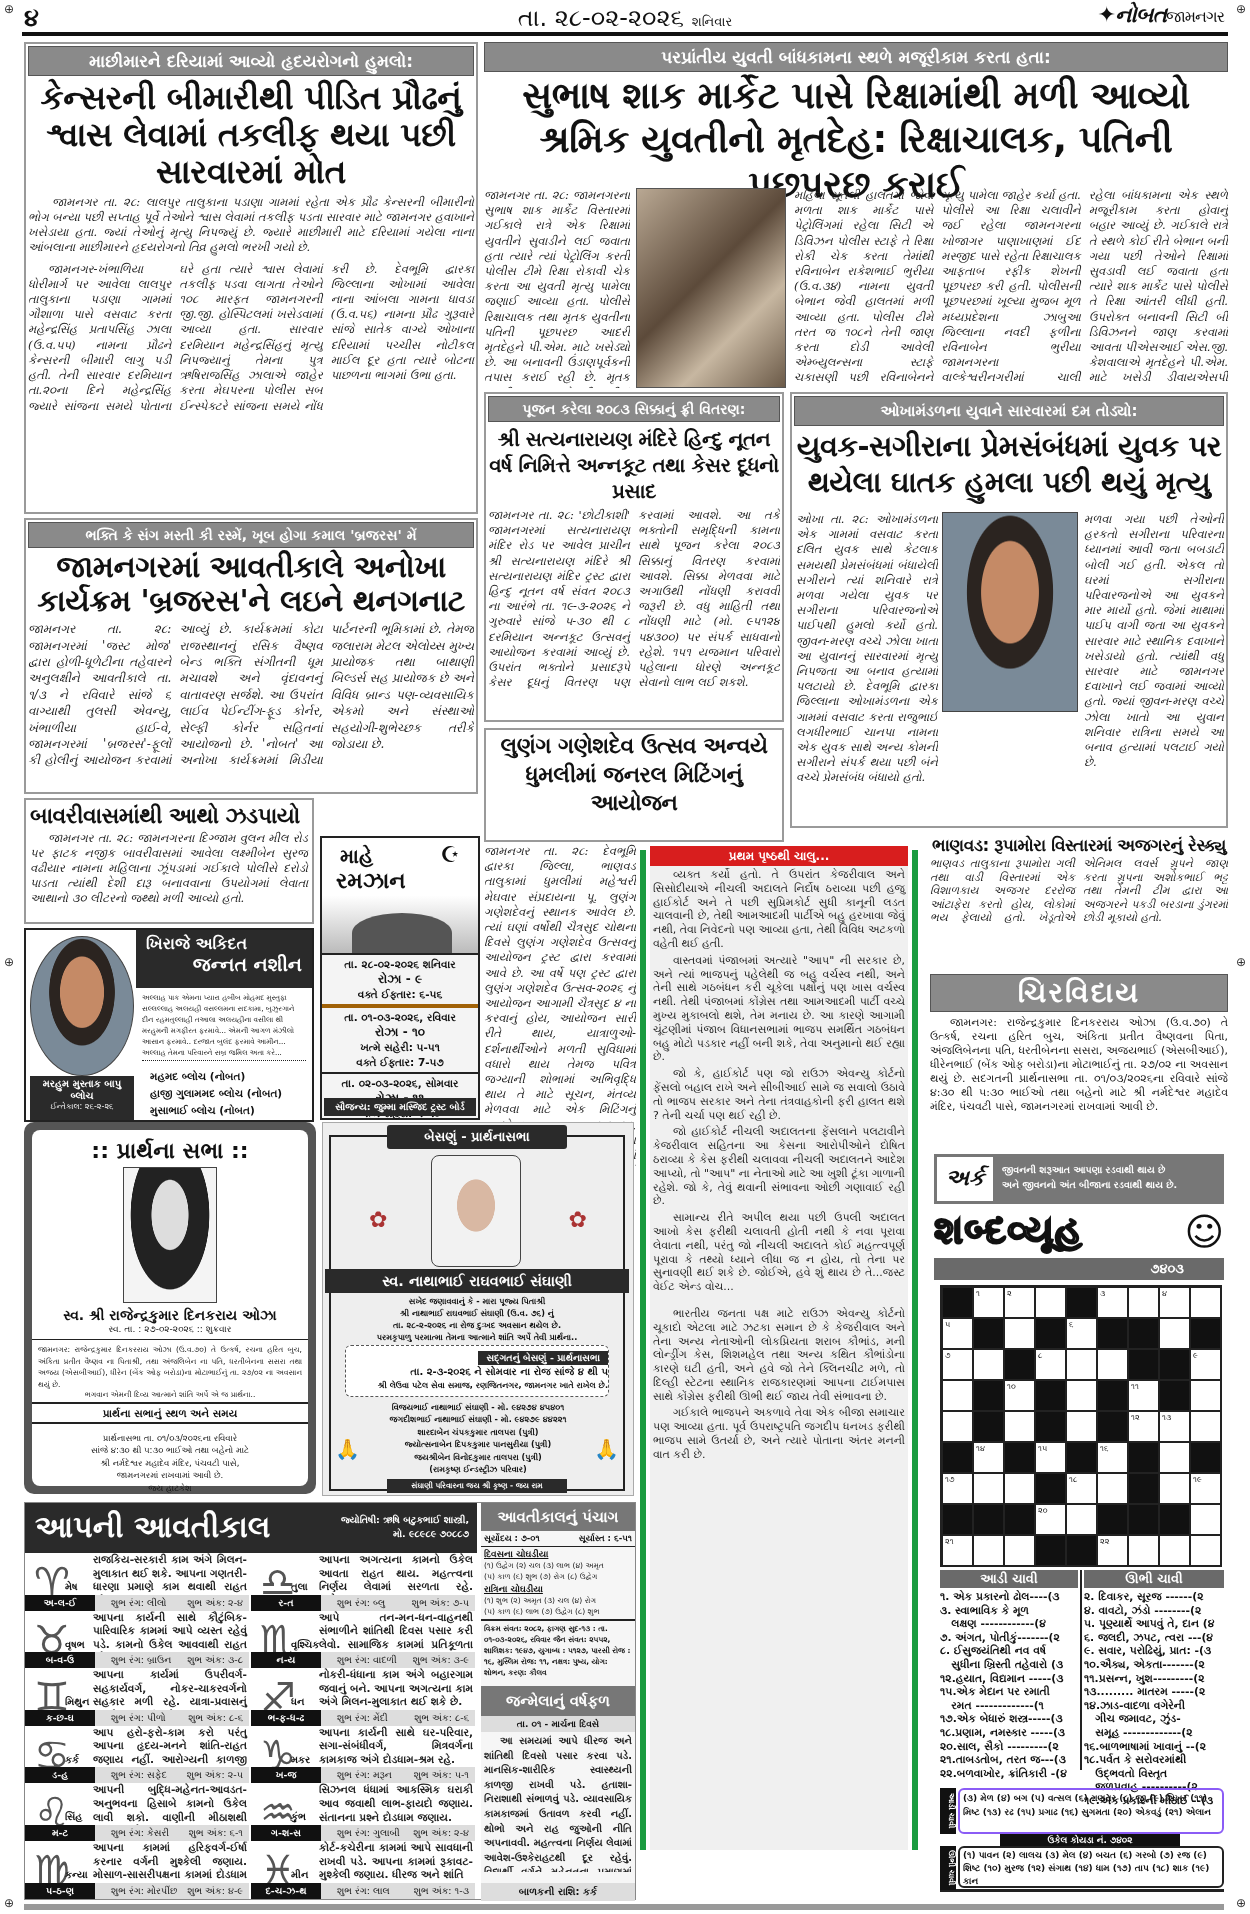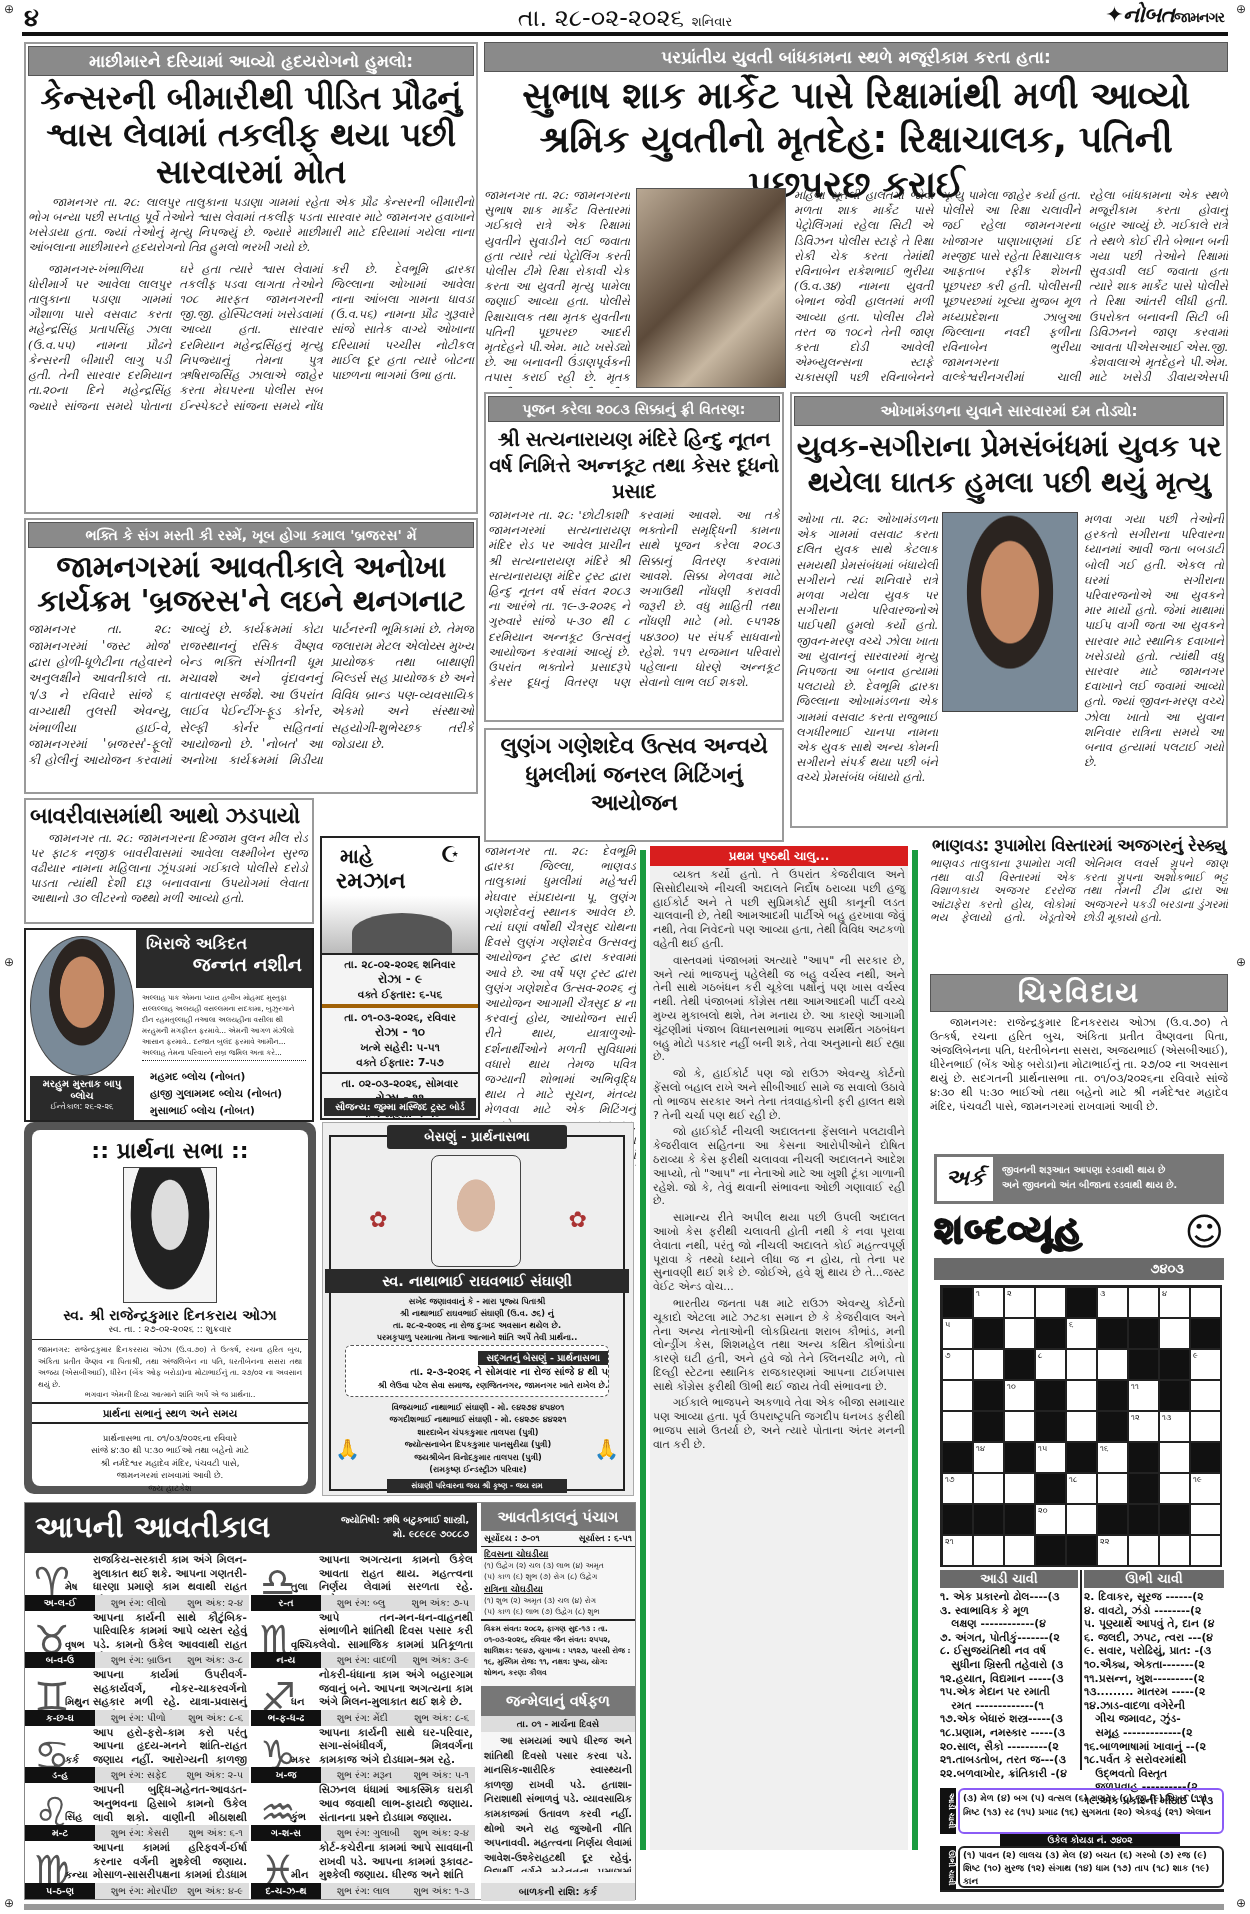--- a/index.html
+++ b/index.html
@@ -4,21 +4,21 @@
 <style>
 *{box-sizing:border-box;margin:0;padding:0}
 html,body{width:1250px;height:1914px;background:#fff;overflow:hidden}
 body{font-family:"DejaVu Sans",sans-serif;color:#111;position:relative}
 .abs{position:absolute}
 .hdr-rule{position:absolute;left:22px;right:22px;top:32px;height:4px;background:#111}
 .hdr-page{left:24px;top:4px;font-size:24px;font-weight:bold}
 .hdr-date{left:0;right:0;top:4px;text-align:center;font-size:24px}
 .hdr-date small{font-size:13px}
 .hdr-logo{right:26px;top:2px;font-size:22px;font-weight:bold;font-style:italic;letter-spacing:-1px}
-.hdr-logo small{font-size:14px;font-weight:bold;font-style:normal}
+.hdr-logo small{font-size:16px;font-weight:normal;font-style:normal}
 .reg{position:absolute;width:14px;height:14px;font-size:12px;color:#333;line-height:14px;text-align:center}
 .kicker{background:#8a8a8a;color:#fff;font-weight:bold;text-align:center;border:1px solid #555}
 .box{border:2px solid #9a9a9a}
 .headline{font-family:"DejaVu Sans",sans-serif;font-weight:bold;text-align:center;line-height:1.12;letter-spacing:-0.5px}
 .body-text{font-family:"DejaVu Serif",serif;font-style:italic;font-size:11.6px;line-height:15.2px;text-align:justify;color:#222}
 .cols3{column-count:3;column-gap:8px}
 .cols2{column-count:2;column-gap:8px}
 .photo{background:linear-gradient(135deg,#b9a893,#5c4a3a 45%,#c7b7a1 70%,#6b5a48);border:1px solid #555}
 .photo-man{background:radial-gradient(ellipse at 50% 40%,#c58a66 0 30%,#2b2420 31% 45%,#7a8a98 46%);border:1px solid #444}
 .green-bar{position:absolute;width:6px;background:#1a9b3f}
@@ -146,21 +146,21 @@
 <div class="green-bar" style="left:640px;top:850px;height:1000px"></div>
 <div class="green-bar" style="left:912px;top:850px;height:1000px"></div>
 
 <div class="abs" style="left:650px;top:846px;width:258px;height:1004px;background:#f0f0f0;overflow:hidden">
   <div style="background:#d81e1e;color:#fff;font-weight:bold;text-align:center;font-size:12px;height:20px;line-height:20px">પ્રથમ પૃષ્ઠથી ચાલુ...</div>
   <div id="cont-paras" style="font-size:11px;line-height:13.8px;text-align:justify;padding:2px 3px;color:#222">
       <p style="text-indent: 20px; margin-bottom: 3px;">વ્યક્ત કર્યો હતો. તે ઉપરાંત કેજરીવાલ અને સિસોદીયાએ નીચલી અદાલતે નિર્દોષ ઠરાવ્યા પછી હજુ હાઈકોર્ટ અને તે પછી સુપ્રિમકોર્ટ સુધી કાનૂની લડત ચાલવાની છે, તેથી આમઆદમી પાર્ટીએ બહુ હરખાવા જેવું નથી, તેવા નિવેદનો પણ આવ્યા હતા, તેથી વિવિધ અટકળો વહેતી થઈ હતી.</p>
       <p style="text-indent: 20px; margin-bottom: 3px;">વાસ્તવમાં પંજાબમાં અત્યારે "આપ" ની સરકાર છે, અને ત્યાં ભાજપનું પહેલેથી જ બહુ વર્ચસ્વ નથી, અને તેની સાથે ગઠબંધન કરી ચૂકેલા પક્ષોનું પણ ખાસ વર્ચસ્વ નથી. તેથી પંજાબમાં કોંગ્રેસ તથા આમઆદમી પાર્ટી વચ્ચે મુખ્ય મુકાબલો થશે, તેમ મનાય છે. આ કારણે આગામી ચૂંટણીમાં પંજાબ વિધાનસભામાં ભાજપ સમર્થિત ગઠબંધન બહુ મોટો પડકાર નહીં બની શકે, તેવા અનુમાનો થઈ રહ્યા છે.</p>
       <p style="text-indent: 20px; margin-bottom: 3px;">જો કે, હાઈકોર્ટ પણ જો રાઉઝ એવન્યુ કોર્ટનો ફેંસલો બહાલ રાખે અને સીબીઆઈ સામે જ સવાલો ઉઠાવે તો ભાજપ સરકાર અને તેના તંત્રવાહકોની ફરી હાલત થશે ? તેની ચર્ચા પણ થઈ રહી છે.</p>
       <p style="text-indent: 20px; margin-bottom: 3px;">જો હાઈકોર્ટ નીચલી અદાલતના ફેંસલાને પલટાવીને કેજરીવાલ સહિતના આ કેસના આરોપીઓને દોષિત ઠરાવ્યા કે કેસ ફરીથી ચલાવવા નીચલી અદાલતને આદેશ આપ્યો, તો "આપ" ના નેતાઓ માટે આ ખુશી ટૂંકા ગાળાની રહેશે. જો કે, તેવું થવાની સંભાવના ઓછી ગણાવાઈ રહી છે.</p>
-      <p style="text-indent: 20px; margin-bottom: 3px;">સામાન્ય રીતે અપીલ થયા પછી ઉપલી અદાલત આખો કેસ ફરીથી ચલાવતી હોતી નથી કે નવા પૂરાવા લેવાતા નથી, પરંતુ જો નીચલી અદાલતે કોઈ મહત્ત્વપૂર્ણ પૂરાવા કે તથ્યો ધ્યાને લીધા જ ન હોય, તો તેના પર સુનાવણી થઈ શકે છે. જોઈએ, હવે શું થાય છે તે...જસ્ટ વેઈટ એન્ડ વોચ...</p>
+      <p style="text-indent: 20px; margin-bottom: 13px;">સામાન્ય રીતે અપીલ થયા પછી ઉપલી અદાલત આખો કેસ ફરીથી ચલાવતી હોતી નથી કે નવા પૂરાવા લેવાતા નથી, પરંતુ જો નીચલી અદાલતે કોઈ મહત્ત્વપૂર્ણ પૂરાવા કે તથ્યો ધ્યાને લીધા જ ન હોય, તો તેના પર સુનાવણી થઈ શકે છે. જોઈએ, હવે શું થાય છે તે...જસ્ટ વેઈટ એન્ડ વોચ...</p>
       <p style="text-indent: 20px; margin-bottom: 3px;">ભારતીય જનતા પક્ષ માટે રાઉઝ એવન્યુ કોર્ટનો ચૂકાદો એટલા માટે ઝટકા સમાન છે કે કેજરીવાલ અને તેના અન્ય નેતાઓની લોકપ્રિયતા શરાબ કૌભાંડ, મની લોન્ડ્રીંગ કેસ, શિશમહેલ તથા અન્ય કથિત કૌભાંડોના કારણે ઘટી હતી, અને હવે જો તેને ક્લિનચીટ મળે, તો દિલ્હી સ્ટેટના સ્થાનિક રાજકારણમાં આપના ટાઈમપાસ સાથે કોંગ્રેસ ફરીથી ઊભી થઈ જાય તેવી સંભાવના છે.</p>
       <p style="text-indent: 20px; margin-bottom: 3px;">ગઈકાલે ભાજપને અકળાવે તેવા એક બીજા સમાચાર પણ આવ્યા હતા. પૂર્વ ઉપરાષ્ટ્રપતિ જગદીપ ધનખડ ફરીથી ભાજપ સામે ઉતર્યા છે, અને ત્યારે પોતાના અંતર મનની વાત કરી છે.</p>
     </div>
 </div>
 
 <div class="abs" style="left:930px;top:836px;width:298px;height:92px">
   <div class="headline" style="font-size:17px">ભાણવડ: રૂપામોરા વિસ્તારમાં અજગરનું રેસ્ક્યુ</div>
   <div class="body-text cols2" style="margin-top:2px;height:70px;overflow:hidden;font-size:11px;line-height:13.6px">ભાણવડ તાલુકાના રૂપામોરા ગલી તથા વાડી વિસ્તારમાં એક વિશાળકાય અજગર દરરોજ આંટાફેરા કરતો હોય, લોકોમાં ભય ફેલાયો હતો. ખેડૂતોએ એનિમલ લવર્સ ગ્રુપને જાણ કરતા ગ્રુપના અશોકભાઈ ભટ્ટ તથા તેમની ટીમ દ્વારા આ અજગરને પકડી બરડાના ડુંગરમાં છોડી મૂકાયો હતો.</div>
 </div>
 

